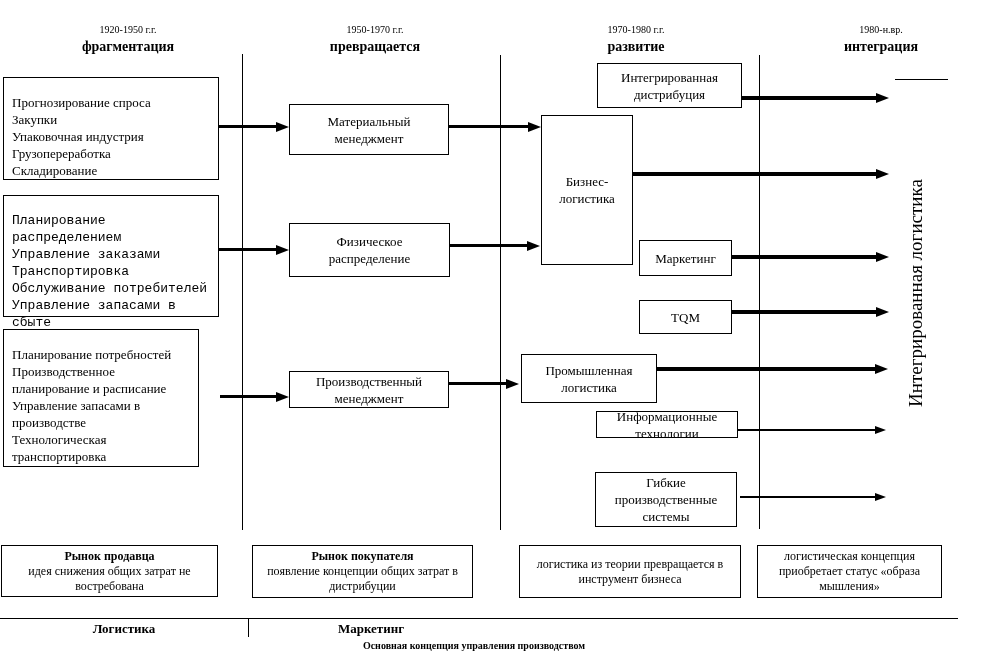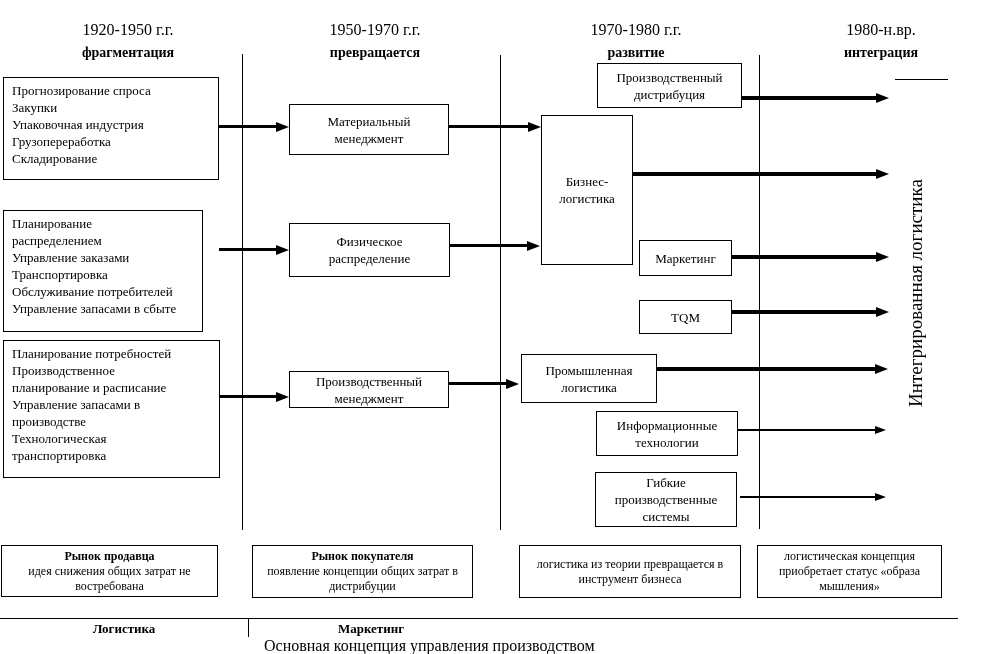--- a/index.html
+++ b/index.html
@@ -3,48 +3,48 @@
 <meta charset="utf-8">
 <style>
   html,body{margin:0;padding:0;background:#fff;}
   #stage{
     position:relative;width:989px;height:654px;background:#ffffff;
     font-family:"Liberation Serif","DejaVu Serif",serif;color:#000;overflow:hidden;
   }
   .vline{position:absolute;width:1px;background:#000;}
   .hline{position:absolute;height:1px;background:#000;}
   .col-header{position:absolute;width:220px;text-align:center;}
-  .col-header .period{font-size:16px;line-height:15px;}
-  .col-header .stage{font-size:14px;font-weight:bold;line-height:16px;margin-top:8px;}
+  .col-header .period{font-size:10px;line-height:15px;}
+  .col-header .stage{font-size:14px;font-weight:bold;line-height:16px;margin-top:2px;}
   .box{
     position:absolute;box-sizing:border-box;border:1px solid #000;background:#fff;
     font-size:13px;line-height:17px;
   }
-  .list-box{padding:4px 8px;white-space:pre-line;}
+  .list-box{padding:16px 8px;white-space:pre-line;}
   .c-box{display:flex;align-items:center;justify-content:center;text-align:center;padding:2px 6px;}
   .note-box{
     position:absolute;box-sizing:border-box;border:1px solid #000;background:#fff;
     display:flex;flex-direction:column;align-items:center;justify-content:center;
     text-align:center;font-size:12px;line-height:15px;padding:2px 6px;
   }
   .note-box .note-title{font-weight:bold;}
   .arrow{position:absolute;background:#000;}
   .arrow::after{
     content:"";position:absolute;left:100%;top:50%;transform:translateY(-50%);
     width:0;height:0;border-style:solid;border-color:transparent;border-left-color:#000;
   }
   .arrow.mid{height:3px;}  .arrow.mid::after{border-width:5px 0 5px 13px;}
   .arrow.thick{height:4px;} .arrow.thick::after{border-width:5px 0 5px 13px;}
   .arrow.thin{height:2px;}  .arrow.thin::after{border-width:4px 0 4px 11px;}
   .v-label{
     position:absolute;left:791px;top:282px;width:250px;height:22px;line-height:22px;
     text-align:center;font-size:19px;transform:rotate(-90deg);white-space:nowrap;
   }
   .legend-label{position:absolute;width:200px;text-align:center;font-size:13px;font-weight:bold;line-height:15px;}
-  .legend-caption{position:absolute;width:420px;text-align:left;font-size:16px;font-weight:normal;line-height:15px;}
+  .legend-caption{position:absolute;width:420px;text-align:center;font-size:10px;font-weight:bold;line-height:15px;}
 </style>
 </head>
 <body>
 
 <div id="stage">
 
   <div class="col-header" style="left:18px;top:22px;">
     <div class="period">1920-1950 г.г.</div>
     <div class="stage">фрагментация</div>
   </div>
@@ -64,60 +64,60 @@
   <div class="vline" style="left:242px;top:54px;height:476px;"></div>
   <div class="vline" style="left:500px;top:55px;height:475px;"></div>
   <div class="vline" style="left:759px;top:55px;height:474px;"></div>
   <div class="hline" style="left:895px;top:79px;width:53px;"></div>
 
   <div class="box list-box" style="left:3px;top:77px;width:216px;height:103px;"><span>Прогнозирование спроса
 Закупки
 Упаковочная индустрия
 Грузопереработка
 Складирование</span></div>
-  <div class="box list-box" style="left:3px;top:210px;width:200px;height:122px;"><span>Планирование
+  <div class="box list-box" style="left:3px;top:195px;width:216px;height:122px;font-family:Liberation Mono, monospace;"><span>Планирование
 распределением
 Управление заказами
 Транспортировка
 Обслуживание потребителей
 Управление запасами в сбыте</span></div>
-  <div class="box list-box" style="left:3px;top:340px;width:217px;height:138px;"><span>Планирование потребностей
+  <div class="box list-box" style="left:3px;top:329px;width:196px;height:138px;"><span>Планирование потребностей
 Производственное
 планирование и расписание
 Управление запасами в
 производстве
 Технологическая
 транспортировка</span></div>
 
   <div class="box c-box" style="left:289px;top:104px;width:160px;height:51px;">
       <span>Материальный менеджмент</span>
     </div>
   <div class="box c-box" style="left:289px;top:223px;width:161px;height:54px;">
       <span>Физическое распределение</span>
     </div>
   <div class="box c-box" style="left:289px;top:371px;width:160px;height:37px;">
       <span>Производственный менеджмент</span>
     </div>
 
   <div class="box c-box" style="left:597px;top:63px;width:145px;height:45px;">
-      <span>Производственный дистрибуция</span>
+      <span>Интегрированная дистрибуция</span>
     </div>
   <div class="box c-box" style="left:541px;top:115px;width:92px;height:150px;">
       <span>Бизнес-логистика</span>
     </div>
   <div class="box c-box" style="left:639px;top:240px;width:93px;height:36px;">
       <span>Маркетинг</span>
     </div>
   <div class="box c-box" style="left:639px;top:300px;width:93px;height:34px;">
       <span>TQM</span>
     </div>
   <div class="box c-box" style="left:521px;top:354px;width:136px;height:49px;">
       <span>Промышленная логистика</span>
     </div>
-  <div class="box c-box" style="left:596px;top:411px;width:142px;height:45px;">
+  <div class="box c-box" style="left:596px;top:411px;width:142px;height:27px;">
       <span>Информационные технологии</span>
     </div>
   <div class="box c-box" style="left:595px;top:472px;width:142px;height:55px;">
       <span>Гибкие производственные системы</span>
     </div>
 
   <div class="arrow mid" style="left:219px;top:125px;width:57px;"></div>
   <div class="arrow mid" style="left:219px;top:248px;width:57px;"></div>
   <div class="arrow mid" style="left:220px;top:395px;width:56px;"></div>
 

